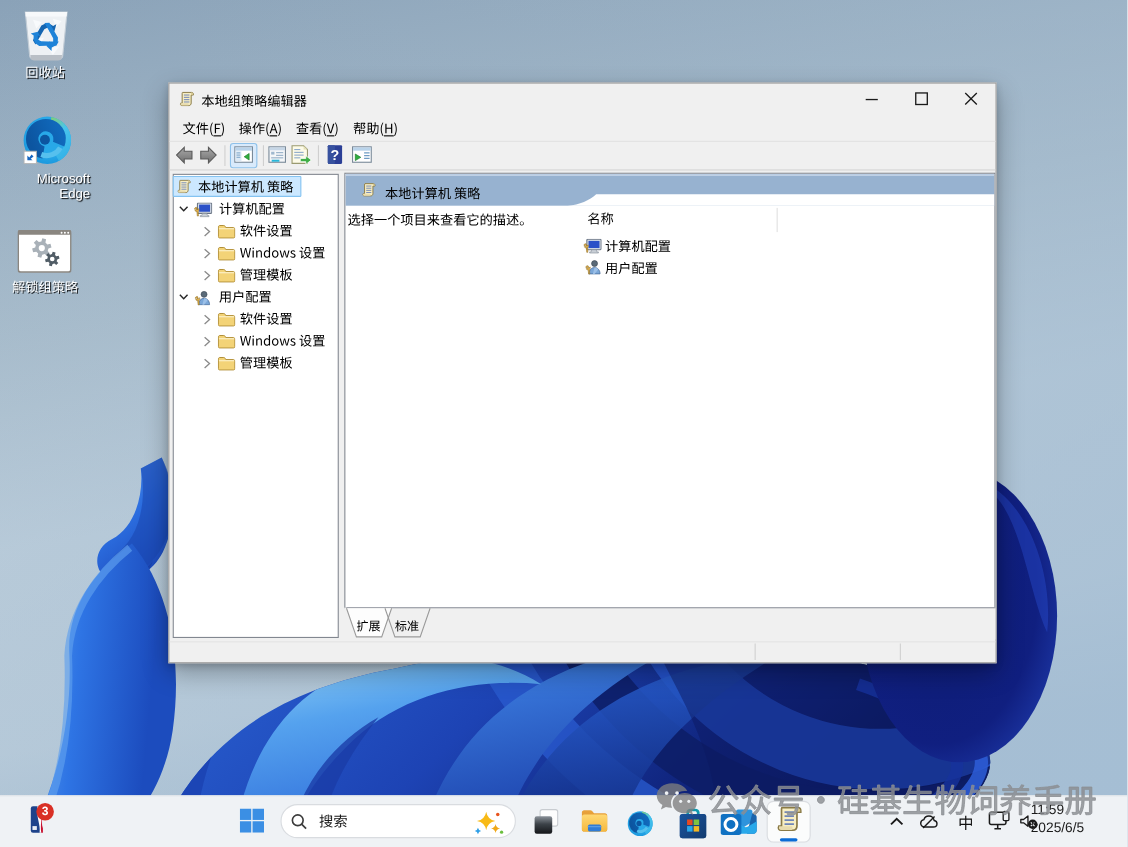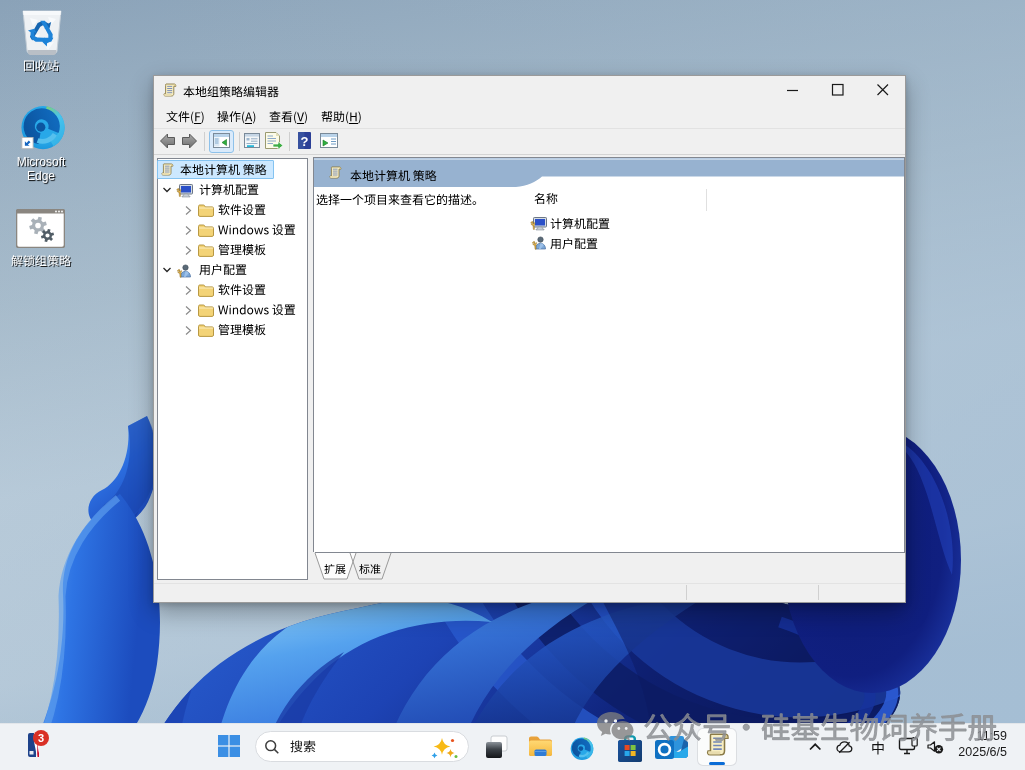--- a/index.html
+++ b/index.html
@@ -130,21 +130,21 @@
     <circle cx="46" cy="2.5" r="0.9" fill="#fff"></circle>
     <path d="M22.5,7.7 L25.9,8.6 L25.3,11.5 L27.0,13.2 L29.9,12.6 L30.8,16.0 L28.0,16.9 L27.4,19.2 L29.3,21.3 L26.8,23.8 L24.7,21.9 L22.4,22.5 L21.5,25.3 L18.1,24.4 L18.7,21.5 L17.0,19.8 L14.1,20.4 L13.2,17.0 L16.0,16.1 L16.6,13.8 L14.7,11.7 L17.2,9.2 L19.3,11.1 L21.6,10.5 Z M24.8,16.5 A2.8,2.8 0 1 0 19.2,16.5 A2.8,2.8 0 1 0 24.8,16.5 Z" fill="#a9b1b8" fill-rule="evenodd"></path>
     <path d="M31.9,19.9 L34.5,20.6 L34.0,22.8 L35.2,24.0 L37.4,23.5 L38.1,26.1 L36.0,26.8 L35.5,28.5 L37.0,30.1 L35.1,32.0 L33.5,30.5 L31.8,31.0 L31.1,33.1 L28.5,32.4 L29.0,30.2 L27.8,29.0 L25.6,29.5 L24.9,26.9 L27.0,26.2 L27.5,24.5 L26.0,22.9 L27.9,21.0 L29.5,22.5 L31.2,22.0 Z M33.6,26.5 A2.1,2.1 0 1 0 29.4,26.5 A2.1,2.1 0 1 0 33.6,26.5 Z" fill="#515d66" fill-rule="evenodd"></path>
   </svg>
 <svg class="abs" style="left:22.5px;top:57.3px;overflow:visible" width="38" height="18">
     <g transform="translate(0,13.2)">
       <path d="M4.5 -6.0H7.4V-3.3H4.5ZM3.6 -6.8V-2.4H8.3V-6.8ZM1.0 -9.6V0.9H1.9V0.3H10.1V0.9H11.0V-9.6ZM1.9 -0.6V-8.7H10.1V-0.6Z M19.1 -6.9H21.7C21.4 -5.4 21.0 -4.1 20.4 -3.0C19.8 -4.1 19.3 -5.4 19.0 -6.7ZM18.9 -10.1C18.6 -8.0 17.9 -6.0 16.9 -4.8C17.1 -4.6 17.4 -4.2 17.6 -4.1C17.9 -4.5 18.2 -5.0 18.5 -5.6C18.9 -4.3 19.4 -3.2 19.9 -2.2C19.2 -1.2 18.3 -0.4 17.1 0.2C17.3 0.4 17.6 0.8 17.7 1.0C18.8 0.4 19.7 -0.4 20.4 -1.4C21.1 -0.4 22.0 0.4 22.9 0.9C23.1 0.7 23.4 0.3 23.6 0.2C22.5 -0.3 21.7 -1.1 21.0 -2.1C21.7 -3.4 22.2 -5.0 22.6 -6.9H23.5V-7.7H19.3C19.5 -8.4 19.7 -9.2 19.8 -9.9ZM13.1 -1.2C13.3 -1.4 13.7 -1.6 15.9 -2.4V1.0H16.8V-9.9H15.9V-3.2L14.0 -2.6V-8.7H13.2V-2.8C13.2 -2.4 12.9 -2.1 12.7 -2.0C12.9 -1.8 13.0 -1.4 13.1 -1.2Z M24.7 -7.8V-7.0H29.4V-7.8ZM25.2 -6.3C25.5 -4.9 25.7 -3.2 25.8 -2.0L26.5 -2.1C26.4 -3.3 26.2 -5.1 25.9 -6.4ZM26.1 -9.8C26.4 -9.2 26.8 -8.4 26.9 -7.9L27.7 -8.2C27.6 -8.7 27.2 -9.5 26.9 -10.0ZM28.0 -6.6C27.8 -5.1 27.5 -3.0 27.2 -1.7C26.2 -1.5 25.3 -1.3 24.6 -1.1L24.8 -0.2C26.0 -0.6 27.7 -1.0 29.3 -1.4L29.2 -2.2L27.9 -1.9C28.2 -3.2 28.6 -5.0 28.8 -6.4ZM29.6 -4.3V0.9H30.5V0.4H34.1V0.9H35.0V-4.3H32.5V-6.7H35.5V-7.6H32.5V-10.1H31.5V-4.3ZM30.5 -0.5V-3.5H34.1V-0.5Z" fill="#000" opacity="0.85" transform="translate(1,1)"></path>
       <path d="M4.5 -6.0H7.4V-3.3H4.5ZM3.6 -6.8V-2.4H8.3V-6.8ZM1.0 -9.6V0.9H1.9V0.3H10.1V0.9H11.0V-9.6ZM1.9 -0.6V-8.7H10.1V-0.6Z M19.1 -6.9H21.7C21.4 -5.4 21.0 -4.1 20.4 -3.0C19.8 -4.1 19.3 -5.4 19.0 -6.7ZM18.9 -10.1C18.6 -8.0 17.9 -6.0 16.9 -4.8C17.1 -4.6 17.4 -4.2 17.6 -4.1C17.9 -4.5 18.2 -5.0 18.5 -5.6C18.9 -4.3 19.4 -3.2 19.9 -2.2C19.2 -1.2 18.3 -0.4 17.1 0.2C17.3 0.4 17.6 0.8 17.7 1.0C18.8 0.4 19.7 -0.4 20.4 -1.4C21.1 -0.4 22.0 0.4 22.9 0.9C23.1 0.7 23.4 0.3 23.6 0.2C22.5 -0.3 21.7 -1.1 21.0 -2.1C21.7 -3.4 22.2 -5.0 22.6 -6.9H23.5V-7.7H19.3C19.5 -8.4 19.7 -9.2 19.8 -9.9ZM13.1 -1.2C13.3 -1.4 13.7 -1.6 15.9 -2.4V1.0H16.8V-9.9H15.9V-3.2L14.0 -2.6V-8.7H13.2V-2.8C13.2 -2.4 12.9 -2.1 12.7 -2.0C12.9 -1.8 13.0 -1.4 13.1 -1.2Z M24.7 -7.8V-7.0H29.4V-7.8ZM25.2 -6.3C25.5 -4.9 25.7 -3.2 25.8 -2.0L26.5 -2.1C26.4 -3.3 26.2 -5.1 25.9 -6.4ZM26.1 -9.8C26.4 -9.2 26.8 -8.4 26.9 -7.9L27.7 -8.2C27.6 -8.7 27.2 -9.5 26.9 -10.0ZM28.0 -6.6C27.8 -5.1 27.5 -3.0 27.2 -1.7C26.2 -1.5 25.3 -1.3 24.6 -1.1L24.8 -0.2C26.0 -0.6 27.7 -1.0 29.3 -1.4L29.2 -2.2L27.9 -1.9C28.2 -3.2 28.6 -5.0 28.8 -6.4ZM29.6 -4.3V0.9H30.5V0.4H34.1V0.9H35.0V-4.3H32.5V-6.7H35.5V-7.6H32.5V-10.1H31.5V-4.3ZM30.5 -0.5V-3.5H34.1V-0.5Z" fill="#fff"></path>
     </g>
   </svg>
-<div class="abs" style="left:0;top:155px;width:82px;text-align:center;color:#fff;font-size:12px;line-height:14px;text-shadow:1px 1px 1px #000">Microsoft<br>Edge</div>
+<div class="abs" style="left:0;top:155px;width:82px;text-align:right;color:#fff;font-size:12px;line-height:14px;text-shadow:1px 1px 1px #000">Microsoft<br>Edge</div>
 <svg class="abs" style="left:10.5px;top:252.3px;overflow:visible" width="62" height="18">
     <g transform="translate(0,13.2)">
       <path d="M3.1 -6.3V-4.9H2.1V-6.3ZM3.8 -6.3H4.9V-4.9H3.8ZM1.9 -7.0C2.1 -7.4 2.4 -7.8 2.5 -8.3H4.1C3.9 -7.9 3.8 -7.4 3.6 -7.0ZM2.3 -10.1C1.9 -8.6 1.2 -7.2 0.4 -6.3C0.6 -6.1 0.9 -5.9 1.1 -5.7L1.3 -6.1V-3.8C1.3 -2.5 1.2 -0.7 0.4 0.6C0.6 0.7 0.9 0.9 1.1 1.0C1.6 0.2 1.8 -0.9 2.0 -1.9H3.1V0.3H3.8V-1.9H4.9V-0.1C4.9 0.0 4.8 0.1 4.7 0.1C4.6 0.1 4.3 0.1 3.9 0.1C4.0 0.3 4.1 0.6 4.1 0.9C4.7 0.9 5.1 0.8 5.3 0.7C5.6 0.6 5.6 0.3 5.6 -0.1V-7.0H4.4C4.7 -7.5 4.9 -8.2 5.1 -8.7L4.6 -9.0L4.5 -9.0H2.8C2.9 -9.3 3.0 -9.6 3.1 -9.9ZM3.1 -4.2V-2.6H2.0C2.1 -3.0 2.1 -3.5 2.1 -3.8V-4.2ZM3.8 -4.2H4.9V-2.6H3.8ZM7.0 -5.5C6.8 -4.5 6.4 -3.5 5.9 -2.8C6.1 -2.7 6.5 -2.6 6.6 -2.4C6.8 -2.8 7.1 -3.2 7.2 -3.6H8.6V-2.2H6.1V-1.4H8.6V0.9H9.4V-1.4H11.5V-2.2H9.4V-3.6H11.2V-4.4H9.4V-5.5H8.6V-4.4H7.5C7.6 -4.7 7.7 -5.1 7.8 -5.4ZM6.1 -9.5V-8.7H7.8C7.6 -7.6 7.1 -6.6 5.9 -6.1C6.0 -5.9 6.3 -5.6 6.4 -5.4C7.8 -6.1 8.4 -7.3 8.6 -8.7H10.3C10.3 -7.3 10.2 -6.7 10.0 -6.6C10.0 -6.5 9.9 -6.5 9.7 -6.5C9.5 -6.5 9.1 -6.5 8.6 -6.5C8.7 -6.3 8.8 -6.0 8.8 -5.8C9.3 -5.7 9.8 -5.7 10.1 -5.8C10.4 -5.8 10.6 -5.9 10.7 -6.1C11.0 -6.4 11.1 -7.1 11.2 -9.1C11.2 -9.3 11.2 -9.5 11.2 -9.5Z M19.7 -5.4V-3.3C19.7 -2.1 19.4 -0.6 16.4 0.3C16.6 0.5 16.9 0.8 17.0 1.0C20.1 -0.1 20.5 -1.8 20.5 -3.3V-5.4ZM20.1 -0.7C21.1 -0.2 22.4 0.5 23.0 0.9L23.6 0.3C22.9 -0.2 21.6 -0.8 20.6 -1.3ZM17.3 -9.3C17.8 -8.7 18.2 -7.8 18.4 -7.2L19.2 -7.6C18.9 -8.2 18.5 -9.0 18.0 -9.7ZM22.3 -9.6C22.0 -9.0 21.5 -8.0 21.1 -7.5L21.8 -7.2C22.2 -7.8 22.7 -8.6 23.1 -9.3ZM14.1 -10.0C13.8 -8.9 13.1 -7.8 12.4 -7.1C12.5 -6.9 12.8 -6.5 12.9 -6.3C13.3 -6.8 13.7 -7.3 14.0 -7.9H17.0V-8.7H14.5C14.7 -9.1 14.8 -9.4 14.9 -9.8ZM12.8 -4.1V-3.3H14.4V-1.0C14.4 -0.4 13.9 0.1 13.7 0.3C13.8 0.4 14.1 0.7 14.2 0.9C14.4 0.7 14.8 0.5 16.9 -0.7C16.9 -0.9 16.8 -1.2 16.7 -1.5L15.3 -0.7V-3.3H16.9V-4.1H15.3V-5.7H16.7V-6.6H13.3V-5.7H14.4V-4.1ZM19.7 -10.2V-6.9H17.5V-1.2H18.4V-6.0H21.9V-1.3H22.8V-6.9H20.6V-10.2Z M24.6 -0.7 24.8 0.2C25.9 -0.1 27.4 -0.5 28.8 -0.9L28.7 -1.6C27.2 -1.3 25.6 -0.9 24.6 -0.7ZM29.8 -9.5V-0.1H28.6V0.7H35.5V-0.1H34.5V-9.5ZM30.6 -0.1V-2.5H33.6V-0.1ZM30.6 -5.6H33.6V-3.3H30.6ZM30.6 -6.4V-8.7H33.6V-6.4ZM24.8 -5.1C25.0 -5.2 25.3 -5.2 26.9 -5.4C26.3 -4.7 25.8 -4.0 25.6 -3.8C25.2 -3.3 24.9 -3.0 24.6 -3.0C24.7 -2.8 24.8 -2.4 24.9 -2.2C25.1 -2.3 25.5 -2.4 28.8 -3.1C28.8 -3.3 28.8 -3.6 28.8 -3.9L26.2 -3.4C27.2 -4.4 28.2 -5.8 29.0 -7.1L28.3 -7.5C28.0 -7.1 27.7 -6.7 27.5 -6.2L25.7 -6.0C26.5 -7.1 27.2 -8.4 27.8 -9.7L27.0 -10.1C26.5 -8.6 25.5 -7.1 25.2 -6.7C24.9 -6.3 24.7 -6.0 24.5 -5.9C24.6 -5.7 24.7 -5.3 24.8 -5.1Z M42.9 -10.1C42.6 -9.0 41.8 -8.0 41.0 -7.4C41.2 -7.3 41.4 -7.1 41.6 -7.0V-6.6H36.8V-5.8H41.6V-4.9H37.7V-1.8H38.6V-4.1H41.6V-3.0C40.5 -1.7 38.5 -0.6 36.5 -0.2C36.7 0.0 37.0 0.3 37.1 0.6C38.7 0.1 40.4 -0.8 41.6 -2.0V1.0H42.5V-1.9C43.6 -1.0 45.2 0.0 47.0 0.5C47.2 0.3 47.4 -0.1 47.6 -0.3C45.4 -0.8 43.5 -1.9 42.5 -2.9V-4.1H45.5V-2.6C45.5 -2.5 45.5 -2.5 45.4 -2.5C45.2 -2.5 44.8 -2.5 44.3 -2.5C44.4 -2.3 44.5 -2.0 44.6 -1.8C45.3 -1.8 45.7 -1.8 46.1 -1.9C46.4 -2.0 46.5 -2.2 46.5 -2.6V-4.9H42.5V-5.8H47.1V-6.6H42.5V-7.4H42.3C42.5 -7.6 42.8 -7.9 43.0 -8.3H43.9C44.2 -7.8 44.5 -7.2 44.6 -6.9L45.4 -7.2C45.3 -7.5 45.1 -7.9 44.8 -8.3H47.3V-9.0H43.4C43.6 -9.3 43.7 -9.6 43.8 -9.9ZM38.3 -10.1C37.9 -9.1 37.2 -8.0 36.4 -7.4C36.6 -7.2 37.0 -7.0 37.2 -6.9C37.5 -7.2 37.9 -7.7 38.3 -8.3H38.9C39.1 -7.8 39.4 -7.2 39.5 -6.8L40.3 -7.1C40.2 -7.4 40.0 -7.9 39.8 -8.3H41.8V-9.0H38.7C38.9 -9.3 39.0 -9.6 39.1 -9.9Z M55.3 -10.1C54.8 -8.8 53.9 -7.6 52.9 -6.8V-9.4H48.9V-0.5H49.6V-1.5H52.9V-3.4C53.0 -3.2 53.1 -3.0 53.2 -2.9L53.8 -3.2V0.9H54.6V0.5H58.0V0.9H58.8V-3.2L59.2 -3.0C59.4 -3.3 59.6 -3.6 59.8 -3.8C58.7 -4.2 57.8 -4.8 57.0 -5.5C57.8 -6.3 58.5 -7.4 59.0 -8.5L58.4 -8.8L58.2 -8.8H55.6C55.8 -9.2 56.0 -9.5 56.2 -9.9ZM49.6 -8.6H50.6V-6.0H49.6ZM49.6 -2.3V-5.2H50.6V-2.3ZM52.2 -5.2V-2.3H51.2V-5.2ZM52.2 -6.0H51.2V-8.6H52.2ZM52.9 -3.7V-6.4C53.1 -6.3 53.3 -6.1 53.4 -6.0C53.8 -6.3 54.2 -6.7 54.5 -7.2C54.9 -6.6 55.3 -6.1 55.8 -5.5C54.9 -4.7 53.9 -4.1 52.9 -3.7ZM54.6 -0.3V-2.6H58.0V-0.3ZM57.8 -8.0C57.4 -7.3 57.0 -6.7 56.4 -6.1C55.8 -6.6 55.4 -7.3 55.0 -7.8L55.2 -8.0ZM54.3 -3.4C55.0 -3.8 55.7 -4.3 56.4 -4.9C57.0 -4.4 57.7 -3.8 58.4 -3.4Z" fill="#000" opacity="0.85" transform="translate(1,1)"></path>
       <path d="M3.1 -6.3V-4.9H2.1V-6.3ZM3.8 -6.3H4.9V-4.9H3.8ZM1.9 -7.0C2.1 -7.4 2.4 -7.8 2.5 -8.3H4.1C3.9 -7.9 3.8 -7.4 3.6 -7.0ZM2.3 -10.1C1.9 -8.6 1.2 -7.2 0.4 -6.3C0.6 -6.1 0.9 -5.9 1.1 -5.7L1.3 -6.1V-3.8C1.3 -2.5 1.2 -0.7 0.4 0.6C0.6 0.7 0.9 0.9 1.1 1.0C1.6 0.2 1.8 -0.9 2.0 -1.9H3.1V0.3H3.8V-1.9H4.9V-0.1C4.9 0.0 4.8 0.1 4.7 0.1C4.6 0.1 4.3 0.1 3.9 0.1C4.0 0.3 4.1 0.6 4.1 0.9C4.7 0.9 5.1 0.8 5.3 0.7C5.6 0.6 5.6 0.3 5.6 -0.1V-7.0H4.4C4.7 -7.5 4.9 -8.2 5.1 -8.7L4.6 -9.0L4.5 -9.0H2.8C2.9 -9.3 3.0 -9.6 3.1 -9.9ZM3.1 -4.2V-2.6H2.0C2.1 -3.0 2.1 -3.5 2.1 -3.8V-4.2ZM3.8 -4.2H4.9V-2.6H3.8ZM7.0 -5.5C6.8 -4.5 6.4 -3.5 5.9 -2.8C6.1 -2.7 6.5 -2.6 6.6 -2.4C6.8 -2.8 7.1 -3.2 7.2 -3.6H8.6V-2.2H6.1V-1.4H8.6V0.9H9.4V-1.4H11.5V-2.2H9.4V-3.6H11.2V-4.4H9.4V-5.5H8.6V-4.4H7.5C7.6 -4.7 7.7 -5.1 7.8 -5.4ZM6.1 -9.5V-8.7H7.8C7.6 -7.6 7.1 -6.6 5.9 -6.1C6.0 -5.9 6.3 -5.6 6.4 -5.4C7.8 -6.1 8.4 -7.3 8.6 -8.7H10.3C10.3 -7.3 10.2 -6.7 10.0 -6.6C10.0 -6.5 9.9 -6.5 9.7 -6.5C9.5 -6.5 9.1 -6.5 8.6 -6.5C8.7 -6.3 8.8 -6.0 8.8 -5.8C9.3 -5.7 9.8 -5.7 10.1 -5.8C10.4 -5.8 10.6 -5.9 10.7 -6.1C11.0 -6.4 11.1 -7.1 11.2 -9.1C11.2 -9.3 11.2 -9.5 11.2 -9.5Z M19.7 -5.4V-3.3C19.7 -2.1 19.4 -0.6 16.4 0.3C16.6 0.5 16.9 0.8 17.0 1.0C20.1 -0.1 20.5 -1.8 20.5 -3.3V-5.4ZM20.1 -0.7C21.1 -0.2 22.4 0.5 23.0 0.9L23.6 0.3C22.9 -0.2 21.6 -0.8 20.6 -1.3ZM17.3 -9.3C17.8 -8.7 18.2 -7.8 18.4 -7.2L19.2 -7.6C18.9 -8.2 18.5 -9.0 18.0 -9.7ZM22.3 -9.6C22.0 -9.0 21.5 -8.0 21.1 -7.5L21.8 -7.2C22.2 -7.8 22.7 -8.6 23.1 -9.3ZM14.1 -10.0C13.8 -8.9 13.1 -7.8 12.4 -7.1C12.5 -6.9 12.8 -6.5 12.9 -6.3C13.3 -6.8 13.7 -7.3 14.0 -7.9H17.0V-8.7H14.5C14.7 -9.1 14.8 -9.4 14.9 -9.8ZM12.8 -4.1V-3.3H14.4V-1.0C14.4 -0.4 13.9 0.1 13.7 0.3C13.8 0.4 14.1 0.7 14.2 0.9C14.4 0.7 14.8 0.5 16.9 -0.7C16.9 -0.9 16.8 -1.2 16.7 -1.5L15.3 -0.7V-3.3H16.9V-4.1H15.3V-5.7H16.7V-6.6H13.3V-5.7H14.4V-4.1ZM19.7 -10.2V-6.9H17.5V-1.2H18.4V-6.0H21.9V-1.3H22.8V-6.9H20.6V-10.2Z M24.6 -0.7 24.8 0.2C25.9 -0.1 27.4 -0.5 28.8 -0.9L28.7 -1.6C27.2 -1.3 25.6 -0.9 24.6 -0.7ZM29.8 -9.5V-0.1H28.6V0.7H35.5V-0.1H34.5V-9.5ZM30.6 -0.1V-2.5H33.6V-0.1ZM30.6 -5.6H33.6V-3.3H30.6ZM30.6 -6.4V-8.7H33.6V-6.4ZM24.8 -5.1C25.0 -5.2 25.3 -5.2 26.9 -5.4C26.3 -4.7 25.8 -4.0 25.6 -3.8C25.2 -3.3 24.9 -3.0 24.6 -3.0C24.7 -2.8 24.8 -2.4 24.9 -2.2C25.1 -2.3 25.5 -2.4 28.8 -3.1C28.8 -3.3 28.8 -3.6 28.8 -3.9L26.2 -3.4C27.2 -4.4 28.2 -5.8 29.0 -7.1L28.3 -7.5C28.0 -7.1 27.7 -6.7 27.5 -6.2L25.7 -6.0C26.5 -7.1 27.2 -8.4 27.8 -9.7L27.0 -10.1C26.5 -8.6 25.5 -7.1 25.2 -6.7C24.9 -6.3 24.7 -6.0 24.5 -5.9C24.6 -5.7 24.7 -5.3 24.8 -5.1Z M42.9 -10.1C42.6 -9.0 41.8 -8.0 41.0 -7.4C41.2 -7.3 41.4 -7.1 41.6 -7.0V-6.6H36.8V-5.8H41.6V-4.9H37.7V-1.8H38.6V-4.1H41.6V-3.0C40.5 -1.7 38.5 -0.6 36.5 -0.2C36.7 0.0 37.0 0.3 37.1 0.6C38.7 0.1 40.4 -0.8 41.6 -2.0V1.0H42.5V-1.9C43.6 -1.0 45.2 0.0 47.0 0.5C47.2 0.3 47.4 -0.1 47.6 -0.3C45.4 -0.8 43.5 -1.9 42.5 -2.9V-4.1H45.5V-2.6C45.5 -2.5 45.5 -2.5 45.4 -2.5C45.2 -2.5 44.8 -2.5 44.3 -2.5C44.4 -2.3 44.5 -2.0 44.6 -1.8C45.3 -1.8 45.7 -1.8 46.1 -1.9C46.4 -2.0 46.5 -2.2 46.5 -2.6V-4.9H42.5V-5.8H47.1V-6.6H42.5V-7.4H42.3C42.5 -7.6 42.8 -7.9 43.0 -8.3H43.9C44.2 -7.8 44.5 -7.2 44.6 -6.9L45.4 -7.2C45.3 -7.5 45.1 -7.9 44.8 -8.3H47.3V-9.0H43.4C43.6 -9.3 43.7 -9.6 43.8 -9.9ZM38.3 -10.1C37.9 -9.1 37.2 -8.0 36.4 -7.4C36.6 -7.2 37.0 -7.0 37.2 -6.9C37.5 -7.2 37.9 -7.7 38.3 -8.3H38.9C39.1 -7.8 39.4 -7.2 39.5 -6.8L40.3 -7.1C40.2 -7.4 40.0 -7.9 39.8 -8.3H41.8V-9.0H38.7C38.9 -9.3 39.0 -9.6 39.1 -9.9Z M55.3 -10.1C54.8 -8.8 53.9 -7.6 52.9 -6.8V-9.4H48.9V-0.5H49.6V-1.5H52.9V-3.4C53.0 -3.2 53.1 -3.0 53.2 -2.9L53.8 -3.2V0.9H54.6V0.5H58.0V0.9H58.8V-3.2L59.2 -3.0C59.4 -3.3 59.6 -3.6 59.8 -3.8C58.7 -4.2 57.8 -4.8 57.0 -5.5C57.8 -6.3 58.5 -7.4 59.0 -8.5L58.4 -8.8L58.2 -8.8H55.6C55.8 -9.2 56.0 -9.5 56.2 -9.9ZM49.6 -8.6H50.6V-6.0H49.6ZM49.6 -2.3V-5.2H50.6V-2.3ZM52.2 -5.2V-2.3H51.2V-5.2ZM52.2 -6.0H51.2V-8.6H52.2ZM52.9 -3.7V-6.4C53.1 -6.3 53.3 -6.1 53.4 -6.0C53.8 -6.3 54.2 -6.7 54.5 -7.2C54.9 -6.6 55.3 -6.1 55.8 -5.5C54.9 -4.7 53.9 -4.1 52.9 -3.7ZM54.6 -0.3V-2.6H58.0V-0.3ZM57.8 -8.0C57.4 -7.3 57.0 -6.7 56.4 -6.1C55.8 -6.6 55.4 -7.3 55.0 -7.8L55.2 -8.0ZM54.3 -3.4C55.0 -3.8 55.7 -4.3 56.4 -4.9C57.0 -4.4 57.7 -3.8 58.4 -3.4Z" fill="#fff"></path>
     </g>
   </svg>
 <div class="abs" style="left:153px;top:75px;width:753px;height:528px;background:#f0f0f0;border:1px solid #9a9a9a;box-sizing:border-box;box-shadow:0 9px 22px rgba(0,0,0,0.30), 0 2px 6px rgba(0,0,0,0.16);"></div>
 <svg class="abs" style="left:163px;top:83px" width="14" height="14" viewBox="0 0 14 14">
     <path d="M3,1 L11.2,1 C12.2,1 12.8,1.8 12.8,2.6 L12.8,3.4 L10.8,3.4 L10.8,10.6 C10.8,12 10,13 8.6,13 L2.4,13 C1.2,13 0.6,12 1.2,10.8 L2.6,10.8 L2.6,2.4 C2.6,1.6 2.6,1 3,1 Z" fill="#f7eec3" stroke="#8a7a46" stroke-width="0.9"></path>
     <path d="M11,1.2 C11.9,1.3 12.6,2 12.6,3 L10.9,3.2 C10.9,2.2 10.6,1.4 11,1.2 Z" fill="#d8c88e"></path>
@@ -501,21 +501,21 @@
 <rect x="1.5" y="1.5" width="15" height="11" rx="1.5" fill="none" stroke="#1a1a1a" stroke-width="1.4"></rect>
 <path d="M6,16.5 L12,16.5 M9,13 L9,16" stroke="#1a1a1a" stroke-width="1.4"></path>
 <rect x="14" y="1" width="5.2" height="8" rx="1" fill="#eff2f5" stroke="#1a1a1a" stroke-width="1.2"></rect>
 <path d="M15.6,1 L15.6,-0.8 M17.6,1 L17.6,-0.8" stroke="#1a1a1a" stroke-width="1"></path>
 </svg>
 <svg class="abs" style="left:926px;top:740px" width="22" height="16" viewBox="0 0 22 16">
 <path d="M2,5 L4.5,5 L8.5,1.8 L8.5,11.2 L4.5,8 L2,8 Z" fill="none" stroke="#1a1a1a" stroke-width="1.2" stroke-linejoin="round"></path>
 <circle cx="12.8" cy="9.3" r="4.3" fill="#1a1a1a"></circle>
 <path d="M11.1,7.6 L14.5,11 M14.5,7.6 L11.1,11" stroke="#eff2f5" stroke-width="1.1"></path>
 </svg>
-<div class="abs" style="right:18px;top:728px;width:70px;text-align:right;font-size:12.5px;color:#1a1a1a;line-height:16px">11:59<br>2025/6/5</div>
+<div class="abs" style="right:18px;top:728px;width:70px;text-align:left;font-size:12.5px;color:#1a1a1a;line-height:16px">11:59<br>2025/6/5</div>
 <svg class="abs" style="left:593px;top:710px" width="48" height="36" viewBox="0 0 48 36">
 <g fill="#7e7e7e" fill-opacity="0.78">
 <path d="M18,2 C10.3,2 4,7 4,13.2 C4,16.8 6,19.9 9.2,21.9 L7.8,26 L12.4,23.7 C13.8,24.1 15.4,24.4 17,24.4 C17.3,24.4 17.7,24.4 18,24.3 C17.4,23 17,21.5 17,20 C17,13.9 22.6,9 29.5,9 C30.3,9 31,9.1 31.8,9.2 C30.1,5 24.6,2 18,2 Z"></path>
 <path d="M29.5,11 C23.4,11 18.5,15.2 18.5,20.3 C18.5,25.4 23.4,29.5 29.5,29.5 C30.8,29.5 32.1,29.3 33.3,28.9 L37.2,31 L36,27.4 C38.7,25.7 40.5,23.2 40.5,20.3 C40.5,15.2 35.6,11 29.5,11 Z"></path>
 </g>
 <g fill="#eff2f5">
 <circle cx="13" cy="11" r="1.7"></circle>
       <circle cx="22.5" cy="11" r="1.7"></circle>
 <circle cx="25.8" cy="18.5" r="1.4"></circle>
       <circle cx="33.2" cy="18.5" r="1.4"></circle>

